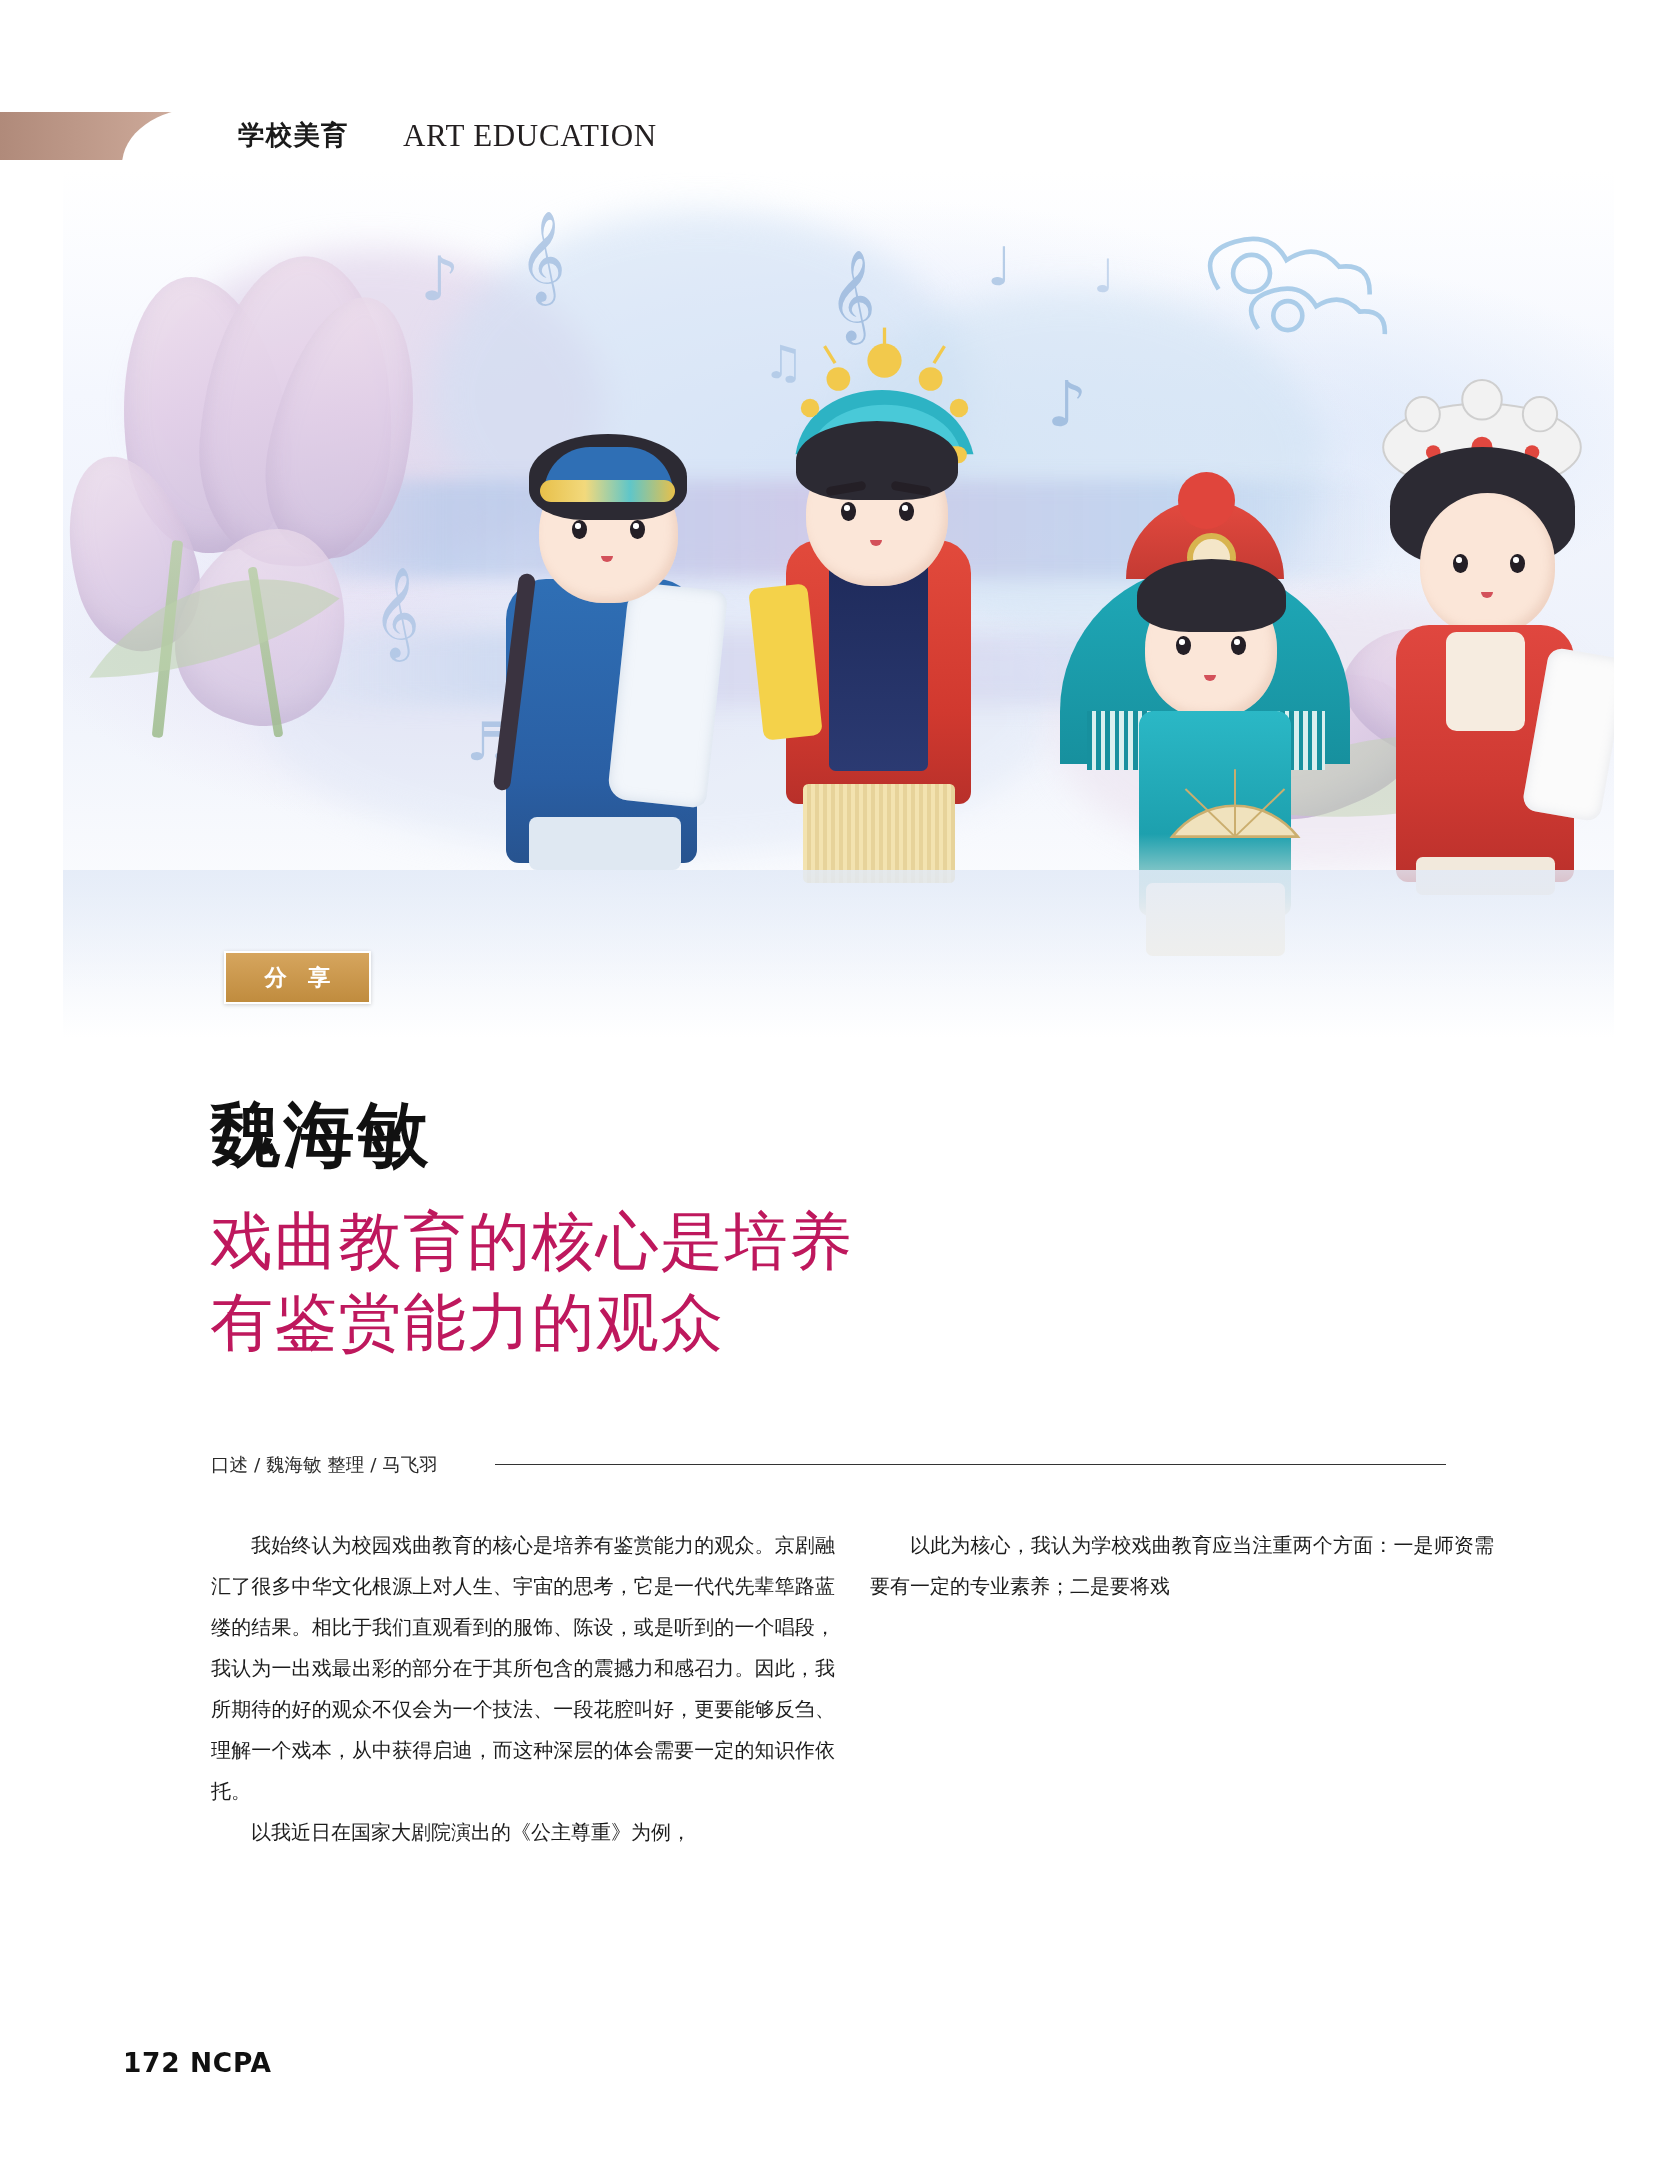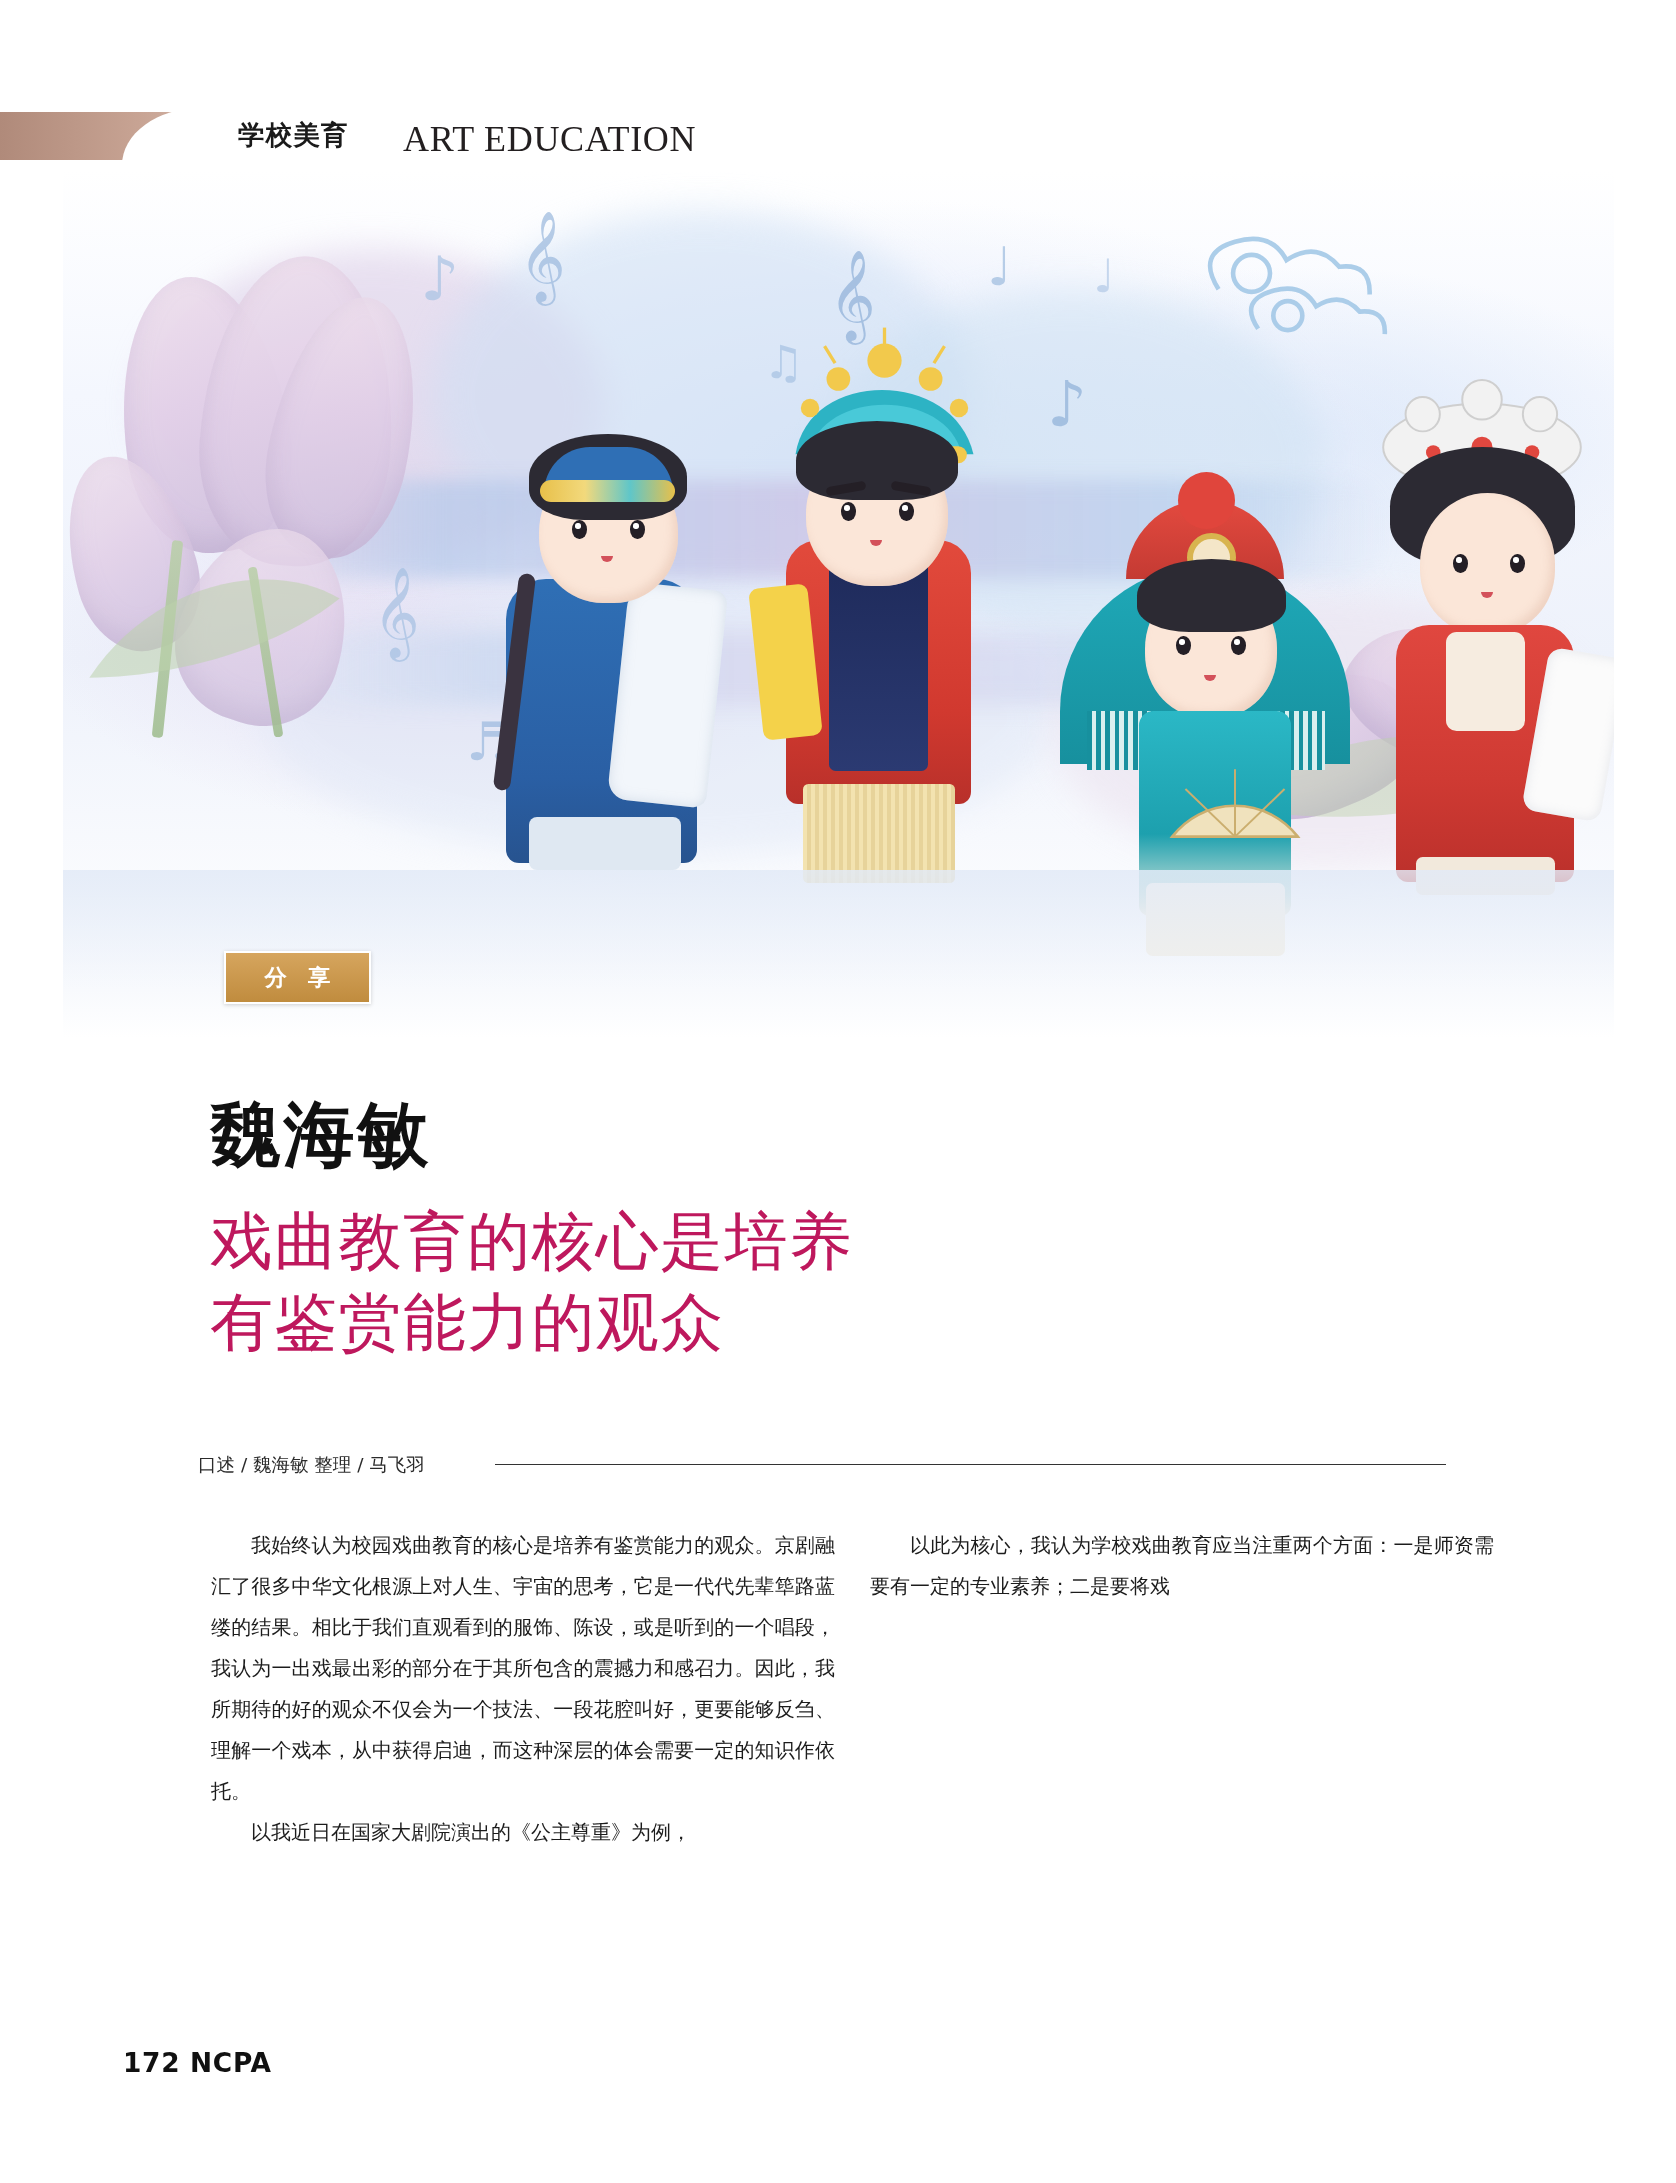--- a/index.html
+++ b/index.html
@@ -52,21 +52,21 @@
     font-size: 26.4px;
     letter-spacing: 1.3px;
     color: #1a1a1a;
     white-space: nowrap;
   }
   .header-en {
     position: absolute;
     top: 18.5px;
     left: 403px;
     font-family: "Liberation Serif", serif;
-    font-size: 36px;
+    font-size: 31px;
     letter-spacing: 0.7px;
     color: #231f20;
     white-space: nowrap;
   }
 
   
   .illus {
     position: absolute;
     top: 170px;
     left: 63px;
@@ -213,21 +213,21 @@
     font-size: 63px;
     line-height: 1.28;
     color: #be185d;
     letter-spacing: 1.3px;
     white-space: pre-line;
   }
 
   
   .byline {
     position: absolute;
-    left: 198px;
+    left: 211px;
     top: 1452px;
     font-family: "DejaVu Sans", sans-serif;
     font-size: 18.5px;
     color: #2b2b2b;
     white-space: nowrap;
     text-align: right;
   }
   .byline-rule {
     position: absolute;
     left: 495px;

